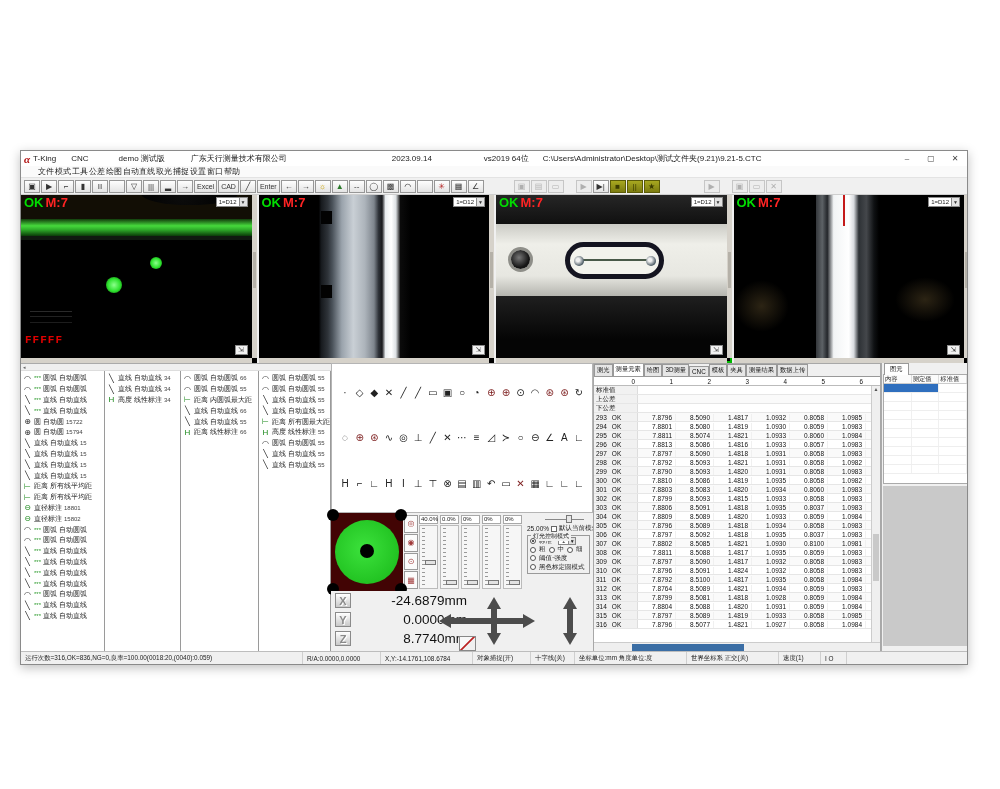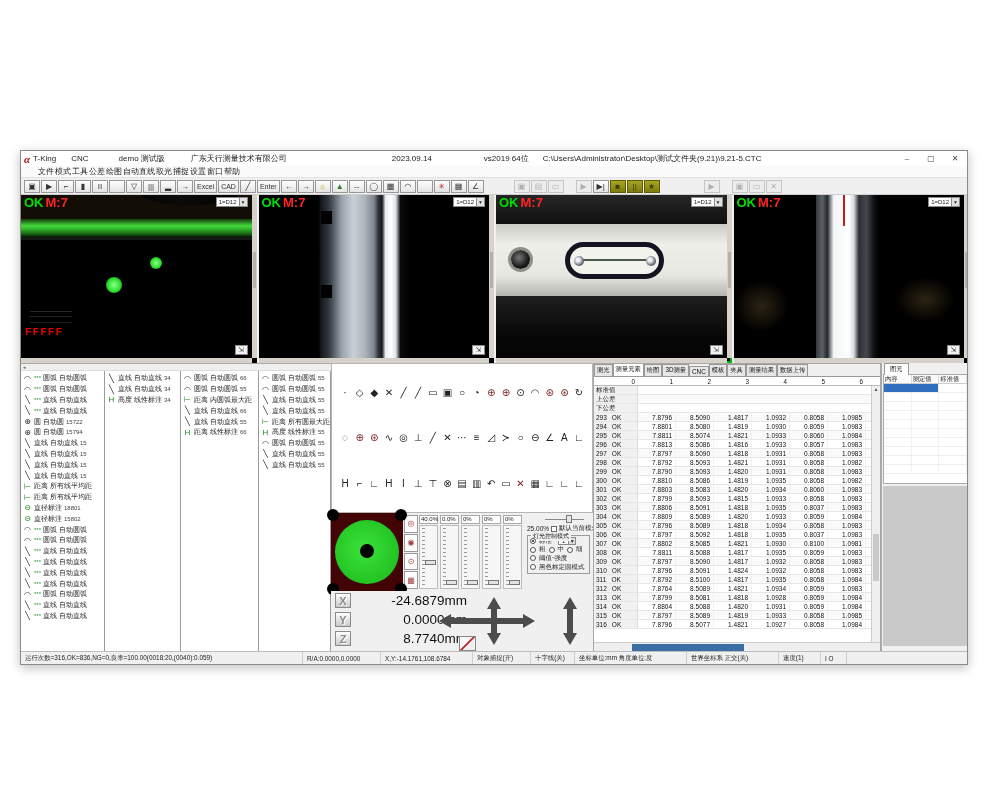--- a/index.html
+++ b/index.html
@@ -34,21 +34,21 @@
   .sbv::after{content:"";position:absolute;left:1px;right:1px;top:35%;height:22%;background:#b5b1a8;}
   .sbh{position:absolute;left:0;right:5px;bottom:0;height:5px;background:#d6d2ca;}
   .camlabel{position:absolute;left:3px;top:0;font-weight:bold;font-size:13px;letter-spacing:0;}
   .camlabel .ok{color:#00dc00;}
   .camlabel .mode{color:#ff2424;margin-left:2px;}
   .cam-sel-box{position:absolute;right:9px;top:2px;height:10px;background:#fff;border:1px solid #8a8a8a;
     display:flex;align-items:center;font-size:6px;color:#222;}
   .cam-sel-box .val{padding:0 2px;}
   .cam-sel-box .dd{width:8px;height:100%;background:#e2e2e2;border-left:1px solid #8a8a8a;
     display:flex;align-items:center;justify-content:center;font-size:5px;color:#333;}
-  .cam-extra{position:absolute;left:4px;bottom:20px;color:#e00000;font:bold 11px "Liberation Mono",monospace;letter-spacing:1px;}
+  .cam-extra{position:absolute;left:4px;bottom:12px;color:#e00000;font:bold 11px "Liberation Mono",monospace;letter-spacing:1px;}
   .cam-grab{position:absolute;right:9px;bottom:8px;width:13px;height:10px;background:#f2f2f2;
     border:1px solid #8a8a8a;font-size:7px;line-height:8px;text-align:center;color:#444;}
   
   .s1-top{position:absolute;left:0;top:0;right:0;height:24px;background:#120e05;}
   .s1-sphere{position:absolute;right:6%;top:-55%;width:42%;height:95%;border-radius:50%;
     background:radial-gradient(circle at 42% 58%,#0c0c0c 0%,#020202 75%);}
   .s1-band{position:absolute;left:0;top:24px;right:0;height:17px;
     background:linear-gradient(180deg,#123c0c 0%,#46d93c 40%,#2fae2a 62%,#0a3c08 100%);}
   .s1-under{position:absolute;left:0;top:41px;right:0;height:4px;background:#101a10;}
   .s1-dot{position:absolute;border-radius:50%;background:radial-gradient(circle,#8cff8c 0%,#2de22d 55%,#0b4d0b 100%);}

